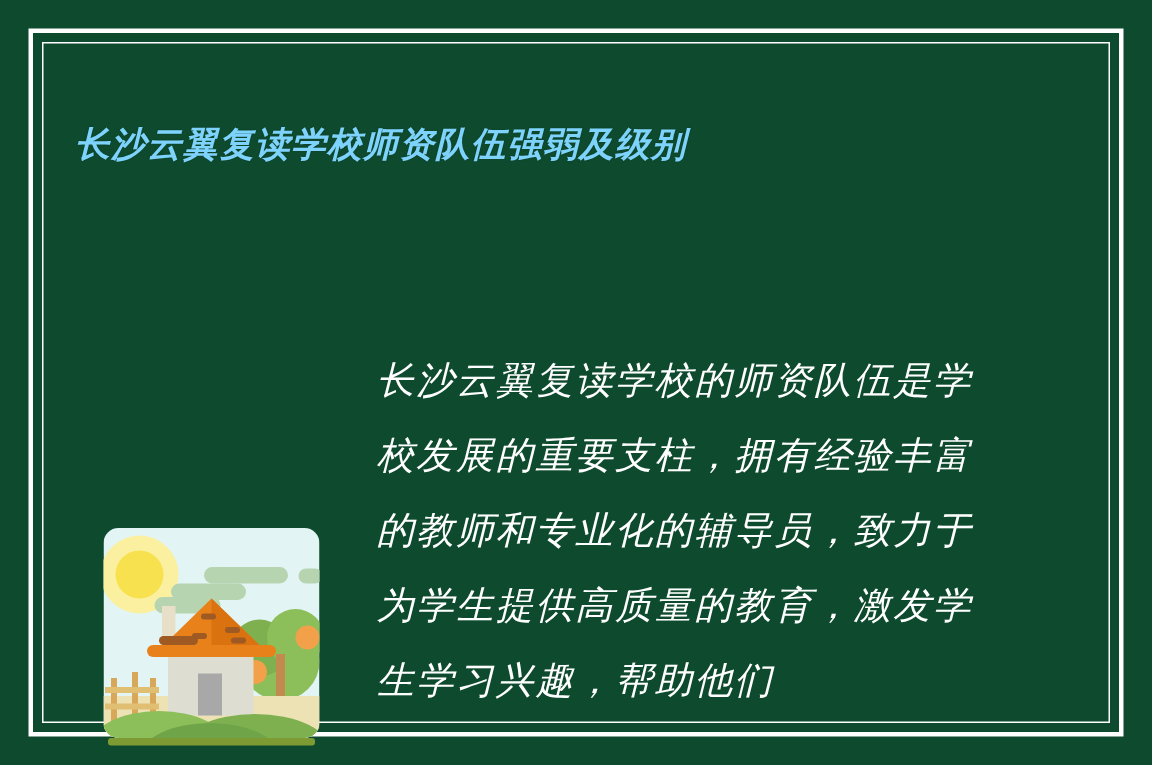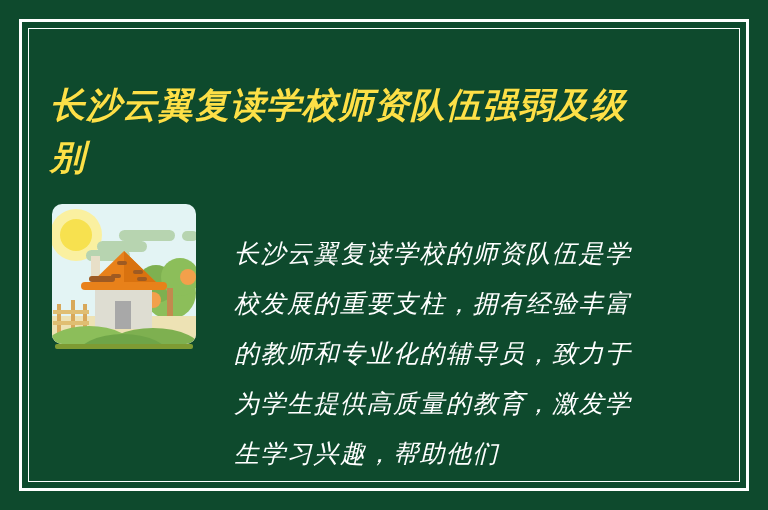--- a/index.html
+++ b/index.html
@@ -21,35 +21,35 @@
   }
   .frame-inner{
     position:absolute;left:28px;top:28px;right:28px;bottom:28px;
     border:1px solid #FFFFFF;
     box-sizing:border-box;
     pointer-events:none;
   }
   
   .title{
     position:absolute;left:50px;top:56px;width:600px;
-    color:#fde047;
+    color:#7dd3fc;
     font-family:"DejaVu Sans","Liberation Sans",sans-serif;
-    font-size:35px;
+    font-size:23px;
     font-weight:bold;
     font-style:italic;
     letter-spacing:1px;
     line-height:52px;
     white-space:normal;
     word-break:break-all;
     text-shadow:0 0 1px rgba(0,0,0,.25);
   }
   
   .content{
-    position:absolute;left:49px;top:204px;right:40px;
-    display:flex;align-items:flex-start;
+    position:absolute;left:66px;top:204px;right:40px;
+    display:flex;align-items:flex-end;
   }
   
   .illo-wrap{
     flex:0 0 auto;width:150px;height:152px;position:relative;
   }
   .illo{
     position:absolute;left:0;top:0;width:150px;height:152px;
     display:block;
   }
   

